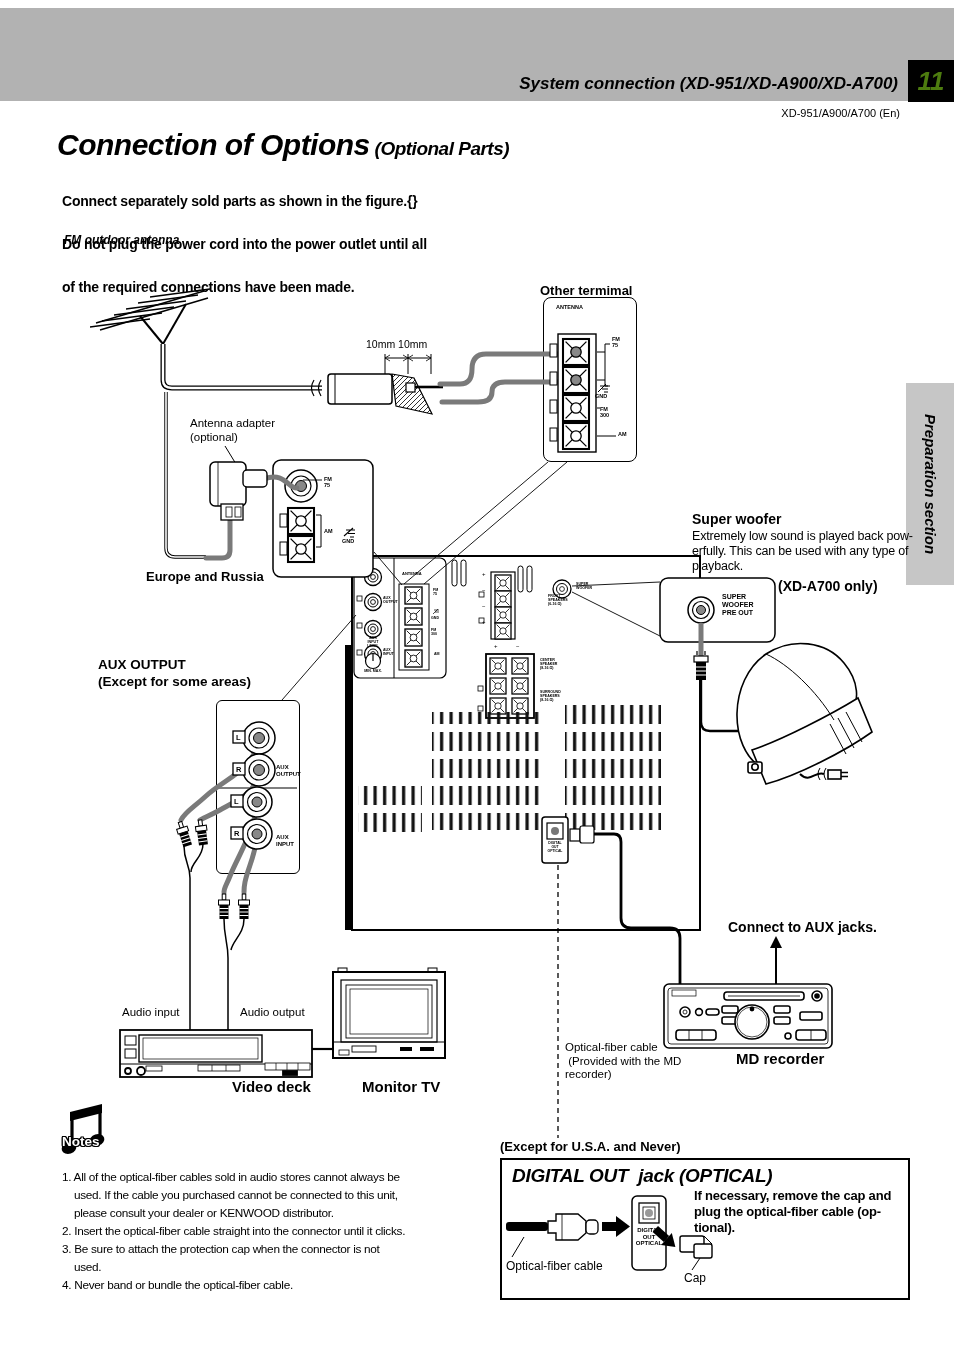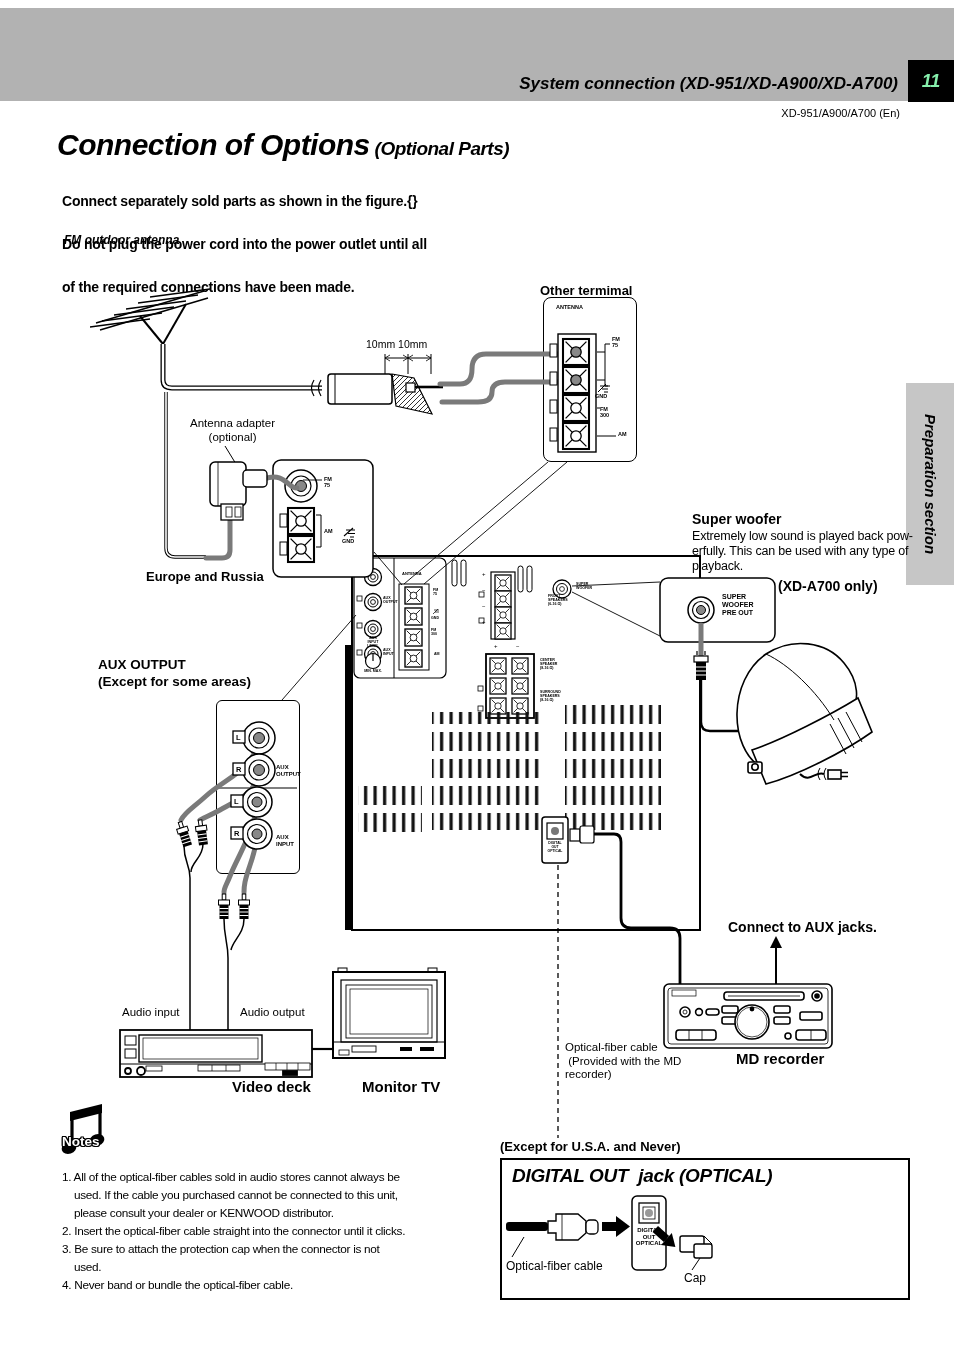--- a/index.html
+++ b/index.html
@@ -17,21 +17,21 @@
 </style>
 </head>
 <body>
 
 <div id="page">
 
   <div class="abs" style="left:0;top:8px;width:954px;height:93px;background:#b2b2b2;z-index:0;"></div>
   <div class="lbl b i" style="right:56px;top:74px;font-size:17px;">System connection (XD-951/XD-A900/XD-A700)</div>
   <div class="abs" style="left:908px;top:60px;width:46px;height:42px;background:#000;z-index:3;
               display:flex;align-items:center;justify-content:center;">
-    <span class="b i" style="color:#86efac;font-size:18px;">11</span>
+    <span class="b i" style="color:#4d7c0f;font-size:26px;">11</span>
   </div>
   <div class="lbl" style="right:54px;top:107px;font-size:11px;">XD-951/A900/A700 (En)</div>
 
   <div class="abs" style="left:906px;top:383px;width:48px;height:202px;background:#c6c6c6;z-index:0;
               display:flex;align-items:center;justify-content:center;">
     <span class="b i" style="writing-mode:vertical-rl;font-size:15px;">Preparation section</span>
   </div>
 
   <div class="lbl b pre" style="left:62px;top:169px;font-size:14px;line-height:21.5px;letter-spacing:-0.2px;">
     <span>Connect separately sold parts as shown in the figure.</span>{}<br>
@@ -390,21 +390,21 @@
 
   <div class="lbl b" style="left:540px;top:283px;font-size:13px;">Other termimal</div>
   <div class="lbl b" style="left:556px;top:304px;font-size:5.5px;">ANTENNA</div>
   <div class="lbl b pre" style="left:612px;top:336px;font-size:5.5px;line-height:6px;">FM
 75</div>
   <div class="lbl b" style="left:595px;top:393px;font-size:5.5px;">GND</div>
   <div class="lbl b pre" style="left:600px;top:406px;font-size:5.5px;line-height:6px;">FM
 300</div>
   <div class="lbl b" style="left:618px;top:431px;font-size:5.5px;">AM</div>
   <div class="lbl" actable="false" style="left:366px;top:338px;font-size:10.5px;">10mm 10mm</div>
-  <div class="lbl pre" style="left:190px;top:416px;font-size:11.5px;line-height:14px;text-align:center;">Antenna adapter
+  <div class="lbl pre" style="left:190px;top:416px;font-size:11.5px;line-height:14px;">Antenna adapter
 (optional)</div>
   <div class="lbl b" style="left:146px;top:569px;font-size:13px;">Europe and Russia</div>
   <div class="lbl b pre" style="left:324px;top:476px;font-size:5.5px;line-height:6px;">FM
 75</div>
   <div class="lbl b" style="left:324px;top:528px;font-size:5.5px;">AM</div>
   <div class="lbl b" style="left:342px;top:538px;font-size:5.5px;">GND</div>
 
   <div class="lbl b" style="left:692px;top:511px;font-size:14px;">Super woofer</div>
   <div class="lbl pre" style="left:692px;top:529px;font-size:12.5px;line-height:15px;letter-spacing:-0.2px;">Extremely low sound is played back pow-
 erfully. This can be used with any type of
@@ -475,19 +475,22 @@
   <div class="lbl prex" style="left:62px;top:1168px;font-size:11.8px;line-height:18px;letter-spacing:-0.3px;">1. All of the optical-fiber cables sold in audio stores cannot always be
     used. If the cable you purchased cannot be connected to this unit,
     please consult your dealer or KENWOOD distributor.
 2. Insert the optical-fiber cable straight into the connector until it clicks.
 3. Be sure to attach the protection cap when the connector is not
     used.
 4. Never band or bundle the optical-fiber cable.</div>
 
   <div class="lbl b" style="left:500px;top:1139px;font-size:13px;">(Except for U.S.A. and Never)</div>
   <div class="lbl b i" style="left:512px;top:1165px;font-size:19px;letter-spacing:-0.3px;">DIGITAL OUT&nbsp; jack (OPTICAL)</div>
+  <div class="lbl b pre" style="left:694px;top:1188px;font-size:13px;line-height:16px;letter-spacing:-0.2px;">If necessary, remove the cap and
+plug the optical-fiber cable (op-
+tional).</div>
   <div class="lbl b pre" style="left:632px;top:1227px;width:34px;text-align:center;font-size:6px;line-height:6.5px;">DIGITAL
 OUT
 OPTICAL</div>
   <div class="lbl" style="left:506px;top:1259px;font-size:12px;">Optical-fiber cable</div>
   <div class="lbl" style="left:684px;top:1271px;font-size:12px;">Cap</div>
 
 </div>
 
 </body></html>

